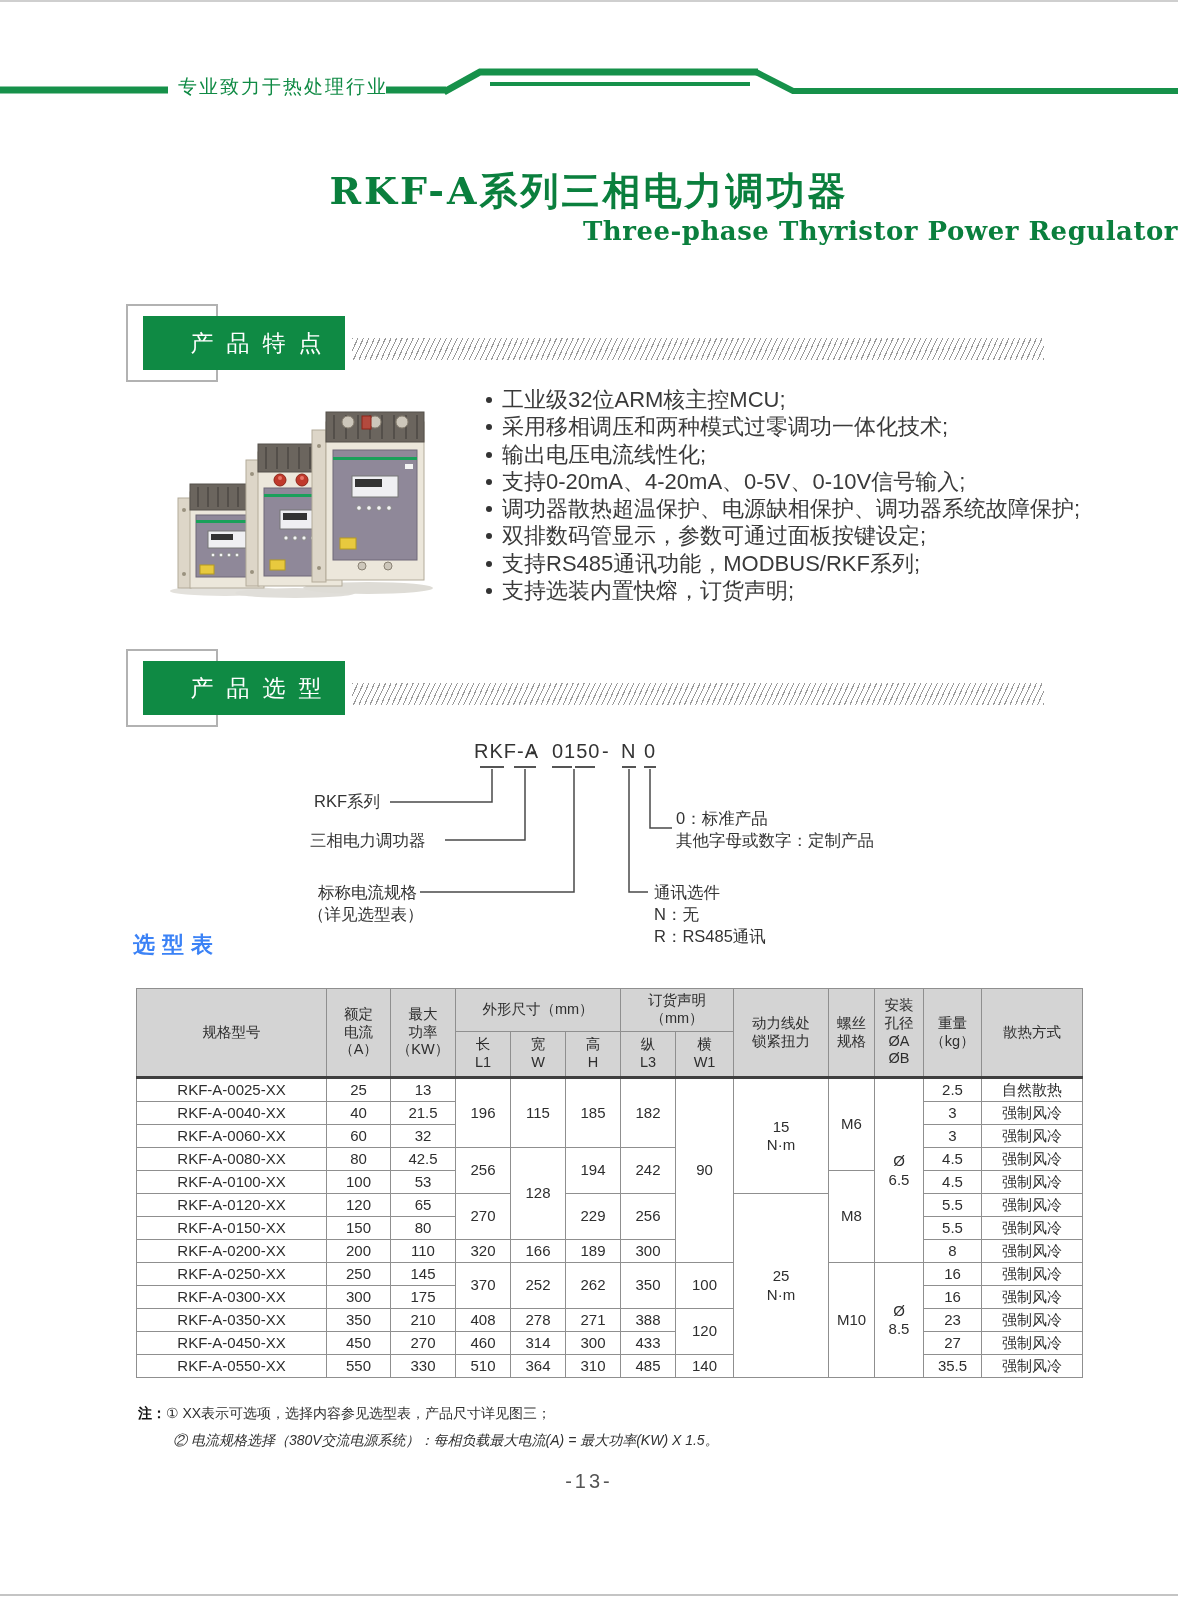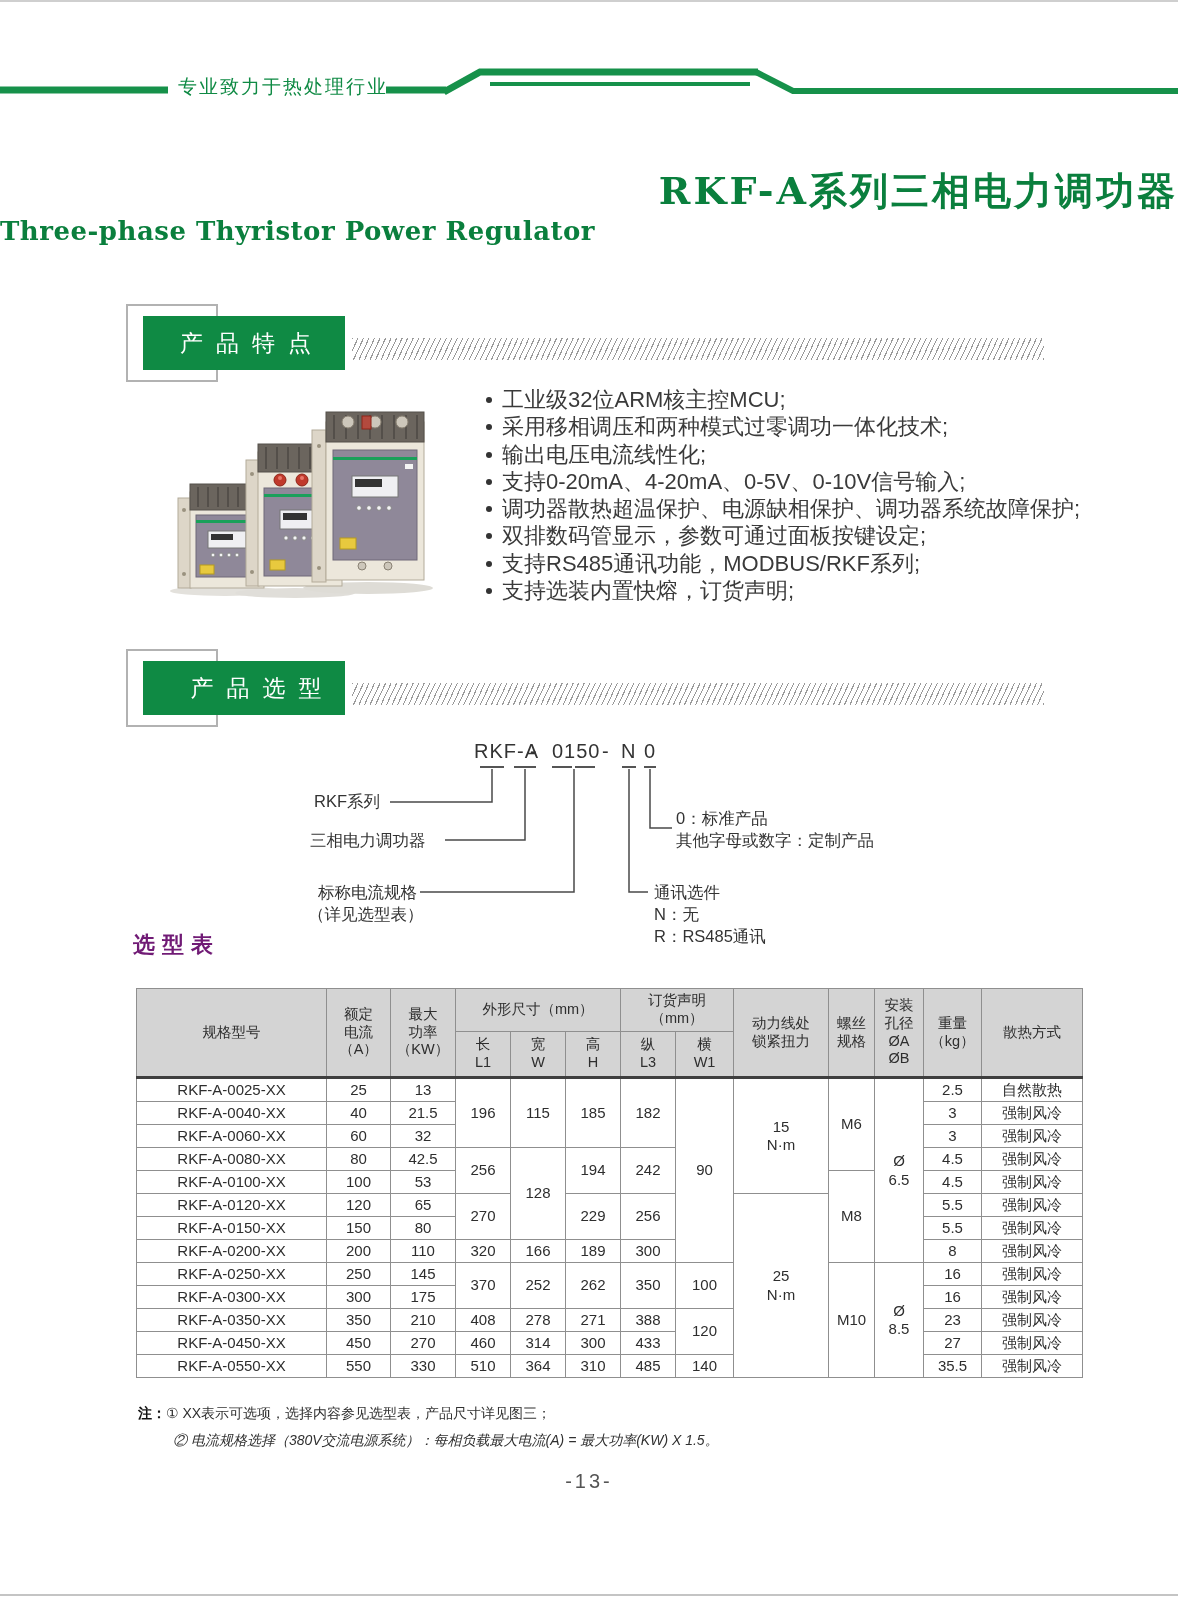--- a/index.html
+++ b/index.html
@@ -7,24 +7,24 @@
         font-family:"Liberation Sans",sans-serif;color:#333;}
   .hairline{position:absolute;left:0;width:100%;height:2px;background:#cfcfcf;}
   .hairline.top{top:0;}
   .hairline.bottom{top:1594px;background:#c4c4c4;}
 
   
   .tagline{position:absolute;left:178px;top:74px;font-size:19px;letter-spacing:2px;
            color:var(--accent);white-space:nowrap;font-family:Liberation Serif, serif;}
   .deco{position:absolute;left:0;top:60px;}
 
-  .title{position:absolute;left:0;top:166px;width:100%;text-align:right;
+  .title{position:absolute;left:0;top:166px;width:100%;text-align:center;
          font-family:"DejaVu Serif",serif;font-weight:bold;font-size:38px;
          color:var(--accent-dark);letter-spacing:3px;}
-  .subtitle{position:absolute;left:0;top:216px;width:100%;text-align:left;
+  .subtitle{position:absolute;left:0;top:216px;width:100%;text-align:right;
             font-family:"DejaVu Serif",serif;font-weight:bold;font-size:26px;
             color:var(--accent-dark);letter-spacing:0.5px;}
 
   
   .banner-bracket{position:absolute;left:126px;width:88px;height:74px;
                   border:2px solid #b2b2b2;background:transparent;}
   .banner-box{position:absolute;left:143px;width:202px;height:54px;background:var(--accent);
               color:#fff;font-size:23px;font-weight:500;letter-spacing:13px;
               line-height:54px;padding-left:37px;box-sizing:border-box;white-space:nowrap;}
   .hatch{position:absolute;left:352px;width:692px;height:22px;
@@ -37,21 +37,21 @@
   .features li::before{content:"";position:absolute;left:1px;top:11px;width:6px;height:6px;
                border-radius:50%;background:#333;}
 
   
   .photo{position:absolute;left:150px;top:388px;}
   .diagram{position:absolute;left:280px;top:725px;}
   .diagram text{font-family:"Liberation Sans",sans-serif;fill:#333;}
 
   
   .table-title{position:absolute;left:133px;top:930px;font-size:22px;font-weight:bold;
-               color:#701a75;letter-spacing:7px;}
+               color:#3b82f6;letter-spacing:7px;}
   table.sel{position:absolute;left:136px;top:988px;border-collapse:collapse;table-layout:fixed;
             width:946px;font-size:15px;color:#2e2e2e;}
   table.sel th,table.sel td{border:1px solid #8f8f8f;text-align:center;vertical-align:middle;
             white-space:pre-line;padding:0;line-height:1.22;}
   table.sel th{background:var(--th-bg);font-weight:400;font-size:14.5px;}
   table.sel thead tr:first-child th{height:42px;}
   table.sel thead tr:last-child th{height:44px;}
   table.sel thead{border-bottom:3px solid #3f3f3f;}
   table.sel tbody td{height:22px;}
   table.sel{border:1px solid #7c7c7c;}
@@ -77,21 +77,21 @@
       <line x1="490" y1="24" x2="750" y2="24" stroke-width="4"></line>
       <polyline points="756,12 793,31 1178,31" stroke-width="6"></polyline>
     </g>
   </svg>
   <div class="tagline">专业致力于热处理行业</div>
 
   <div class="title">RKF-A系列三相电力调功器</div>
   <div class="subtitle">Three-phase Thyristor Power Regulator</div>
 
   <div class="banner-bracket" style="top:304px;"></div>
-  <div class="banner-box" style="top:316px;">产品特点</div>
+  <div class="banner-box" style="top:316px;text-align:center;">产品特点</div>
   <div class="hatch" style="top:338px;"></div>
 
   <svg class="photo" width="320" height="218" viewBox="0 0 320 218">
     <ellipse cx="75" cy="203" rx="55" ry="5" fill="#e3e1dc"></ellipse>
     <ellipse cx="145" cy="205" rx="60" ry="5" fill="#e0ded9"></ellipse>
     <ellipse cx="218" cy="200" rx="65" ry="6" fill="#dedcd6"></ellipse>
 
     <g>
       <rect x="28" y="110" width="13" height="90" fill="#ddd6c8" stroke="#b3ab9a"></rect>
       <circle cx="34" cy="122" r="2" fill="#9a927f"></circle>

